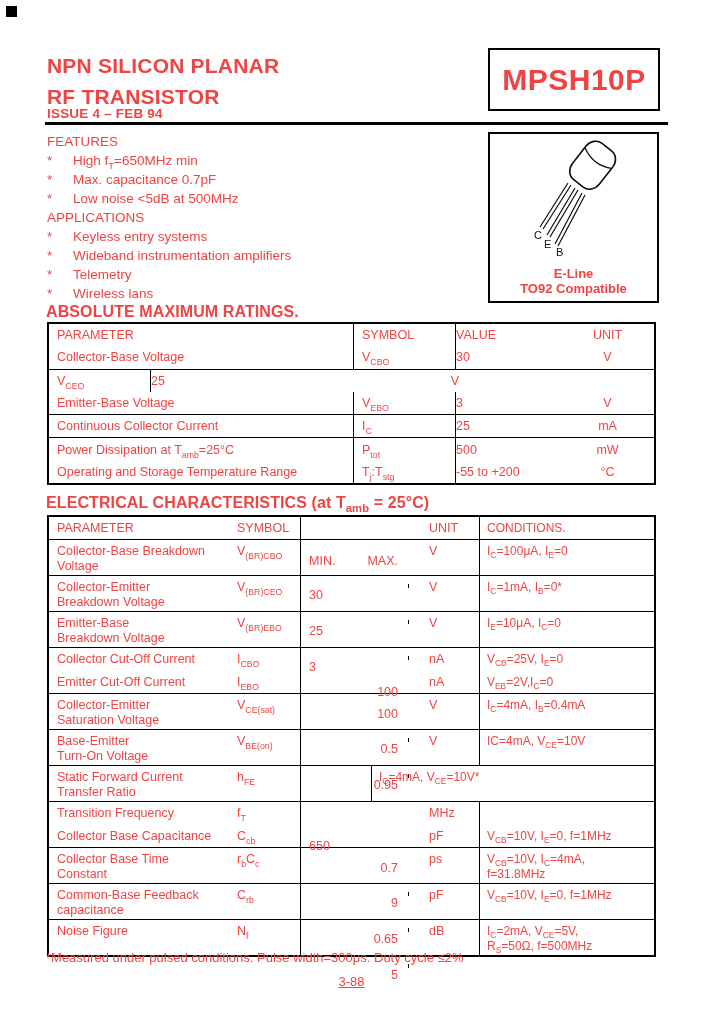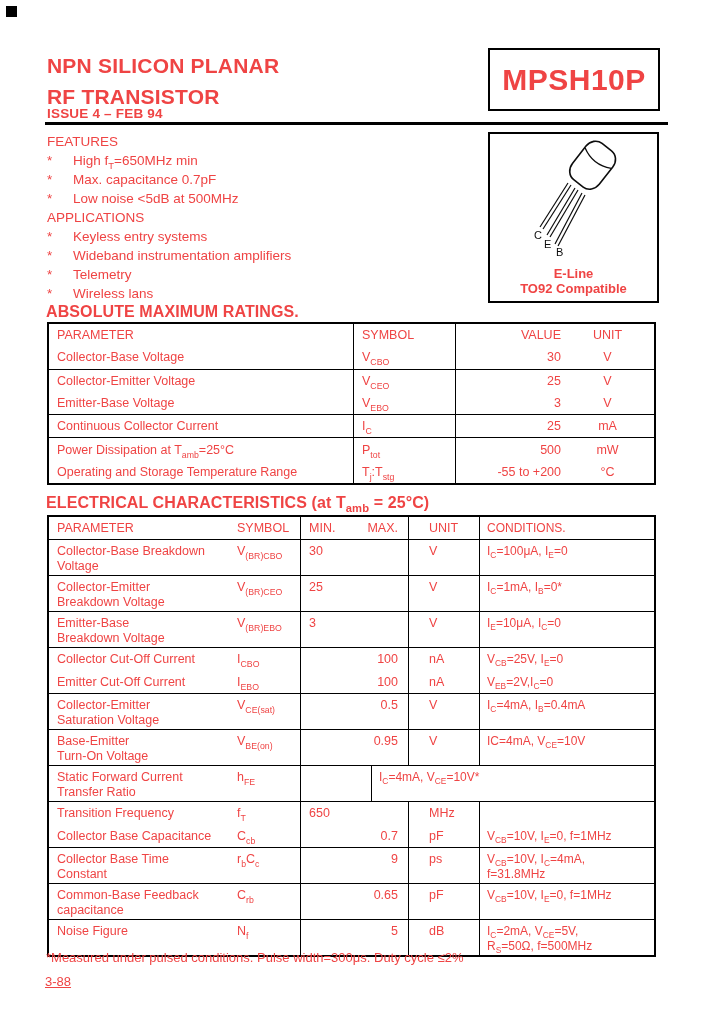--- a/index.html
+++ b/index.html
@@ -35,42 +35,42 @@
   .h2-ec { top: 494px; }
 
   
   .amr { position: absolute; left: 47px; top: 322px; width: 609px; border: 2px solid #000; font-size: 12.5px; }
   .a-group { border-bottom: 1.5px solid #000; }
   .a-group:last-child { border-bottom: none; }
   .a-row { display: flex; align-items: stretch; height: 22.3px; }
   .a-row > div { display: flex; align-items: center; }
   .a-param { width: 305px; border-right: 1.5px solid #000; padding-left: 8px; }
   .a-sym  { width: 102px; border-right: 1.5px solid #000; padding-left: 8px; }
-  .a-val  { width: 105px; justify-content: flex-end; }
+  .a-val  { width: 105px; justify-content: flex-start; }
   .a-unit { flex: 1; justify-content: center; }
 
   
   .ec { position: absolute; left: 47px; top: 515px; width: 609px; border: 2px solid #000; font-size: 12.5px; }
   .e-group { border-bottom: 1.5px solid #000; }
   .e-group:last-child { border-bottom: none; }
   .e-row { display: flex; align-items: stretch; }
   .e-row.h2r { height: 35px; }
   .e-row.h1r { height: 22.5px; }
   .e-row.hdr { height: 22px; }
   .e-row > div { display: flex; align-items: flex-start; padding-top: 4px; line-height: 14.5px; }
   .e-row.h1r > div, .e-row.hdr > div { align-items: center; padding-top: 0; }
   .e-ps   { width: 252px; border-right: 1.5px solid #000; padding-left: 8px; }
   .e-ps .p { display: inline-block; width: 180px; }
   .e-ps .s { display: inline-block; flex: 1; }
-  .e-mm   { width: 108px; border-right: 1.5px solid #000; justify-content: space-between; padding-left: 8px; padding-right: 10px; }
+  .e-mm   { width: 108px; border-right: 1.5px solid #000; justify-content: space-between; padding-left: 8px; padding-right: 10px; margin-top: 44px; }
   .e-unit { width: 71px; border-right: 1.5px solid #000; padding-left: 20px; }
   .e-cond { flex: 1; padding-left: 7px; font-size: 12px; }
 
   .footnote { position: absolute; left: 46px; top: 950px; font-size: 13px; }
-  .page-num { position: absolute; left: 45px; top: 974px; width: 613px; font-size: 13px; text-decoration: underline; }
+  .page-num { position: absolute; left: 45px; top: 974px; width: 613px; text-align: center; font-size: 13px; text-decoration: underline; }
 </style>
 </head>
 <body>
 
 <div class="page">
 
   <div class="corner-mark"></div>
 
   <div class="title-block">
     <div>NPN SILICON PLANAR</div>
@@ -168,23 +168,20 @@
         <div class="a-val">
             <span>30</span>
           </div>
         <div class="a-unit">
             <span>V</span>
           </div>
       </div>
     </div>
     <div class="a-group">
       <div class="a-row">
-        <div class="a-param">
-            <span>Collector-Emitter Voltage</span>
-          </div>
         <div class="a-sym">
             <span>V<sub>CEO</sub></span>
           </div>
         <div class="a-val">
             <span>25</span>
           </div>
         <div class="a-unit">
             <span>V</span>
           </div>
       </div>

